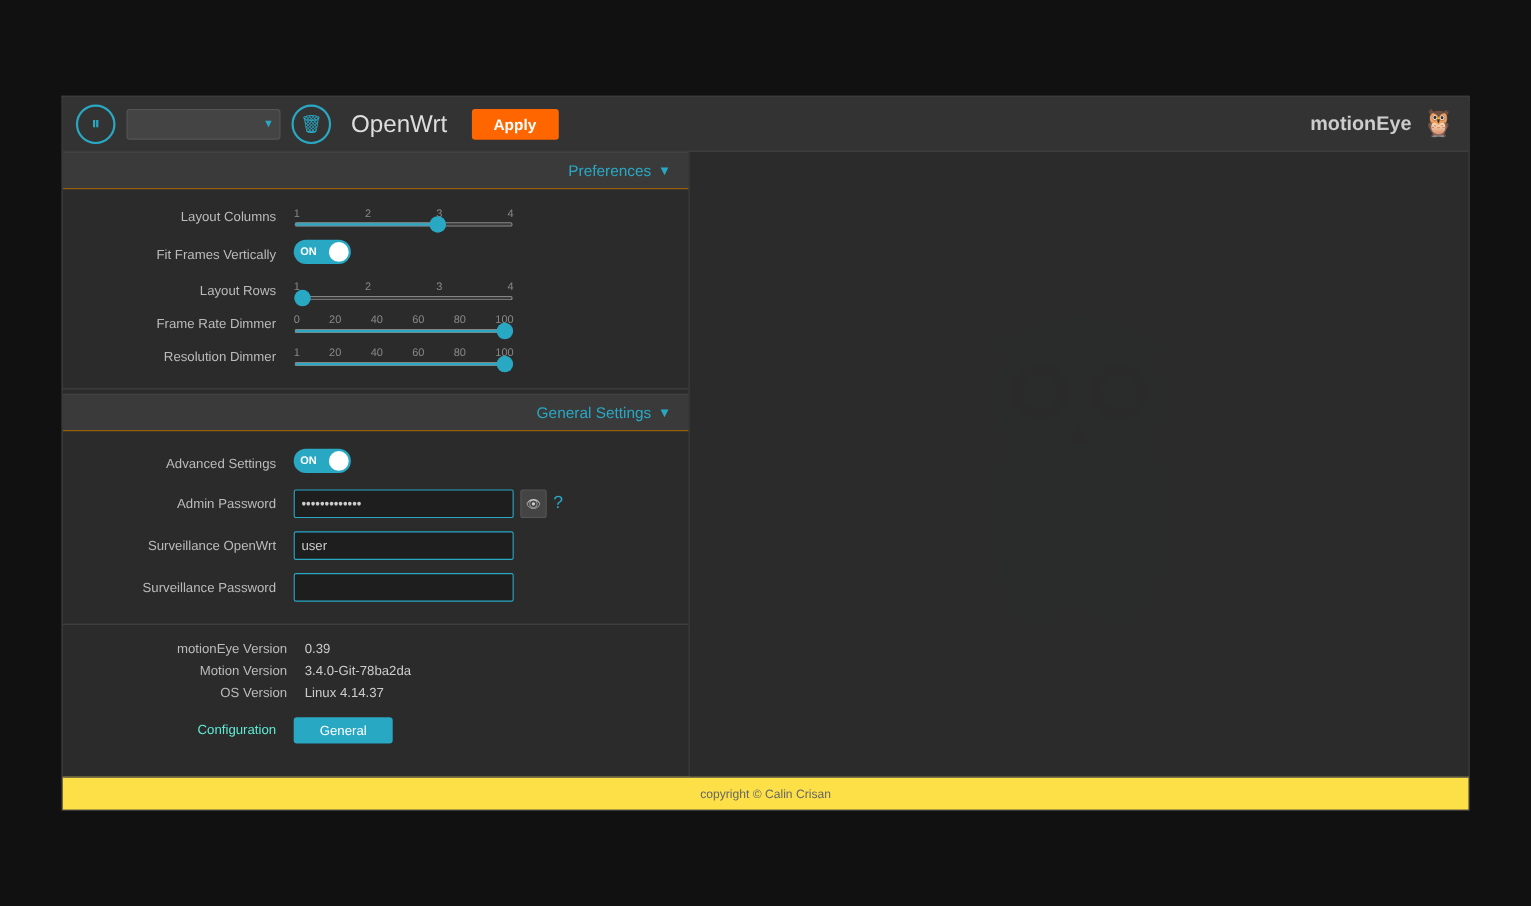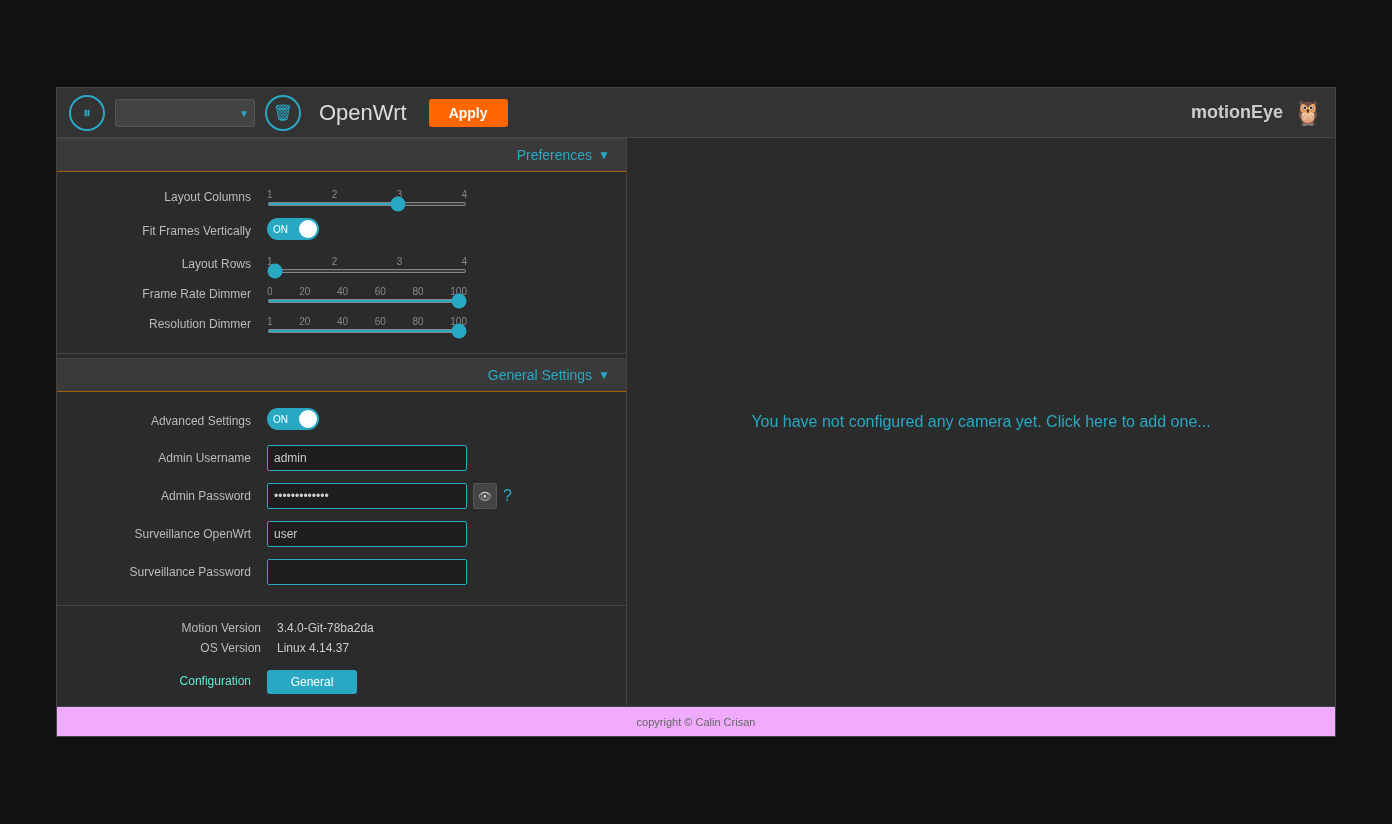--- a/index.html
+++ b/index.html
@@ -227,21 +227,21 @@
       width: 52px;
       height: 22px;
       background: #29a8c4;
       border-radius: 11px;
       cursor: pointer;
       position: relative;
     }
 
     .toggle-label {
       font-size: 10px;
-      font-weight: normal;
+      font-weight: bold;
       color: white;
       position: absolute;
       left: 6px;
     }
 
     .toggle-knob {
       width: 18px;
       height: 18px;
       background: white;
       border-radius: 50%;
@@ -380,21 +380,21 @@
       font-size: 280px;
       color: #29a8c4;
       display: flex;
       align-items: center;
       justify-content: center;
       user-select: none;
     }
 
     
     .footer {
-      background: #f0abfc;
+      background: #fde047;
       border-top: 1px solid #444;
       height: 30px;
       display: flex;
       align-items: center;
       justify-content: center;
       color: #666;
       font-size: 11px;
       flex-shrink: 0;
     }
 
@@ -543,26 +543,20 @@
           <div class="setting-row">
             <div class="setting-label">Advanced Settings</div>
             <div class="setting-control">
               <div class="toggle">
                 <span class="toggle-label">ON</span>
                 <div class="toggle-knob"></div>
               </div>
             </div>
           </div>
 
-          <div class="setting-row">
-            <div class="setting-label">Admin Username</div>
-            <div class="setting-control">
-              <input type="text" class="text-input" value="admin" style="">
-            </div>
-          </div>
 
           <div class="setting-row">
             <div class="setting-label">Admin Password</div>
             <div class="setting-control">
               <div class="password-wrapper">
                 <input type="password" class="password-input" value="adminpassword" style="">
                 <button class="show-hide-btn">👁</button>
                 <span class="help-icon">?</span>
               </div>
             </div>
@@ -579,20 +573,24 @@
             <div class="setting-label">Surveillance Password</div>
             <div class="setting-control">
               <input type="password" class="text-input" value="" style="">
             </div>
           </div>
         </div>
 
         <div class="section-divider"></div>
 
         <div class="version-section">
+          <div class="version-row">
+            <div class="version-label">motionEye Version</div>
+            <span class="version-value">0.39</span>
+          </div>
           <div class="version-row">
             <div class="version-label">Motion Version</div>
             <span class="version-value">3.4.0-Git-78ba2da</span>
           </div>
           <div class="version-row">
             <div class="version-label">OS Version</div>
             <span class="version-value">Linux 4.14.37</span>
           </div>
         </div>
 
@@ -616,21 +614,20 @@
             <circle cx="62" cy="28" r="9" fill="#2b2b2b"></circle>
             <circle cx="38" cy="28" r="5" fill="#29a8c4"></circle>
             <circle cx="62" cy="28" r="5" fill="#29a8c4"></circle>
             <polygon points="50,38 46,44 54,44" fill="#2b2b2b"></polygon>
             <polygon points="25,15 35,22 28,10" fill="#29a8c4"></polygon>
             <polygon points="75,15 65,22 72,10" fill="#29a8c4"></polygon>
             <ellipse cx="38" cy="80" rx="12" ry="18"></ellipse>
             <ellipse cx="62" cy="80" rx="12" ry="18"></ellipse>
           </svg>
         </div>
-        <span class="no-camera-msg">You have not configured any camera yet. Click here to add one...</span>
       </div>
 
     </div>
 
     <div class="footer">
       <span>copyright © Calin Crisan</span>
     </div>
 
   </div>
 </div>

